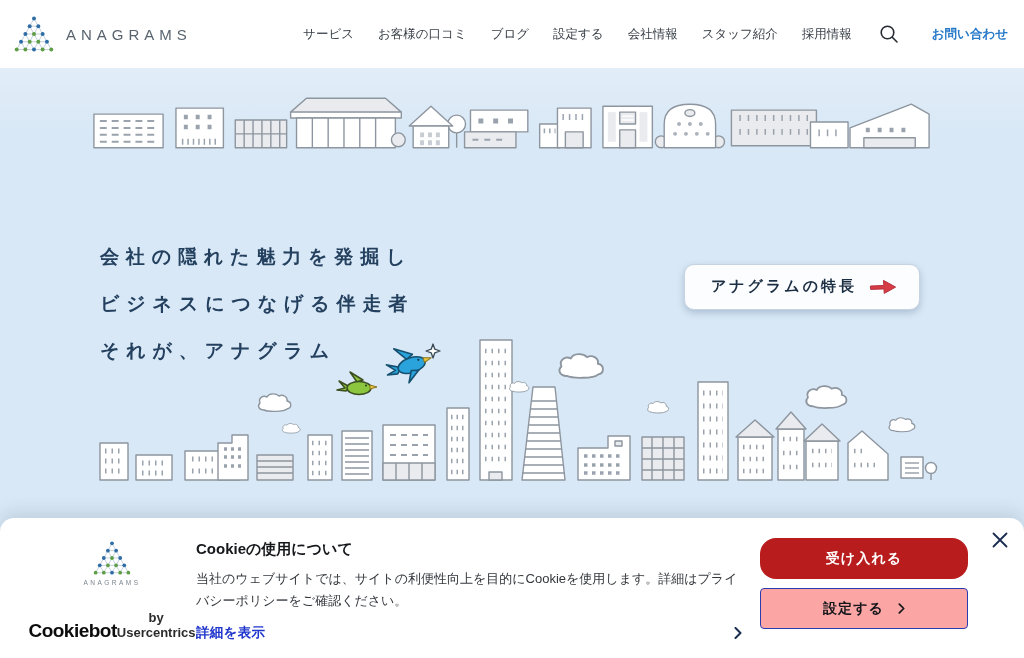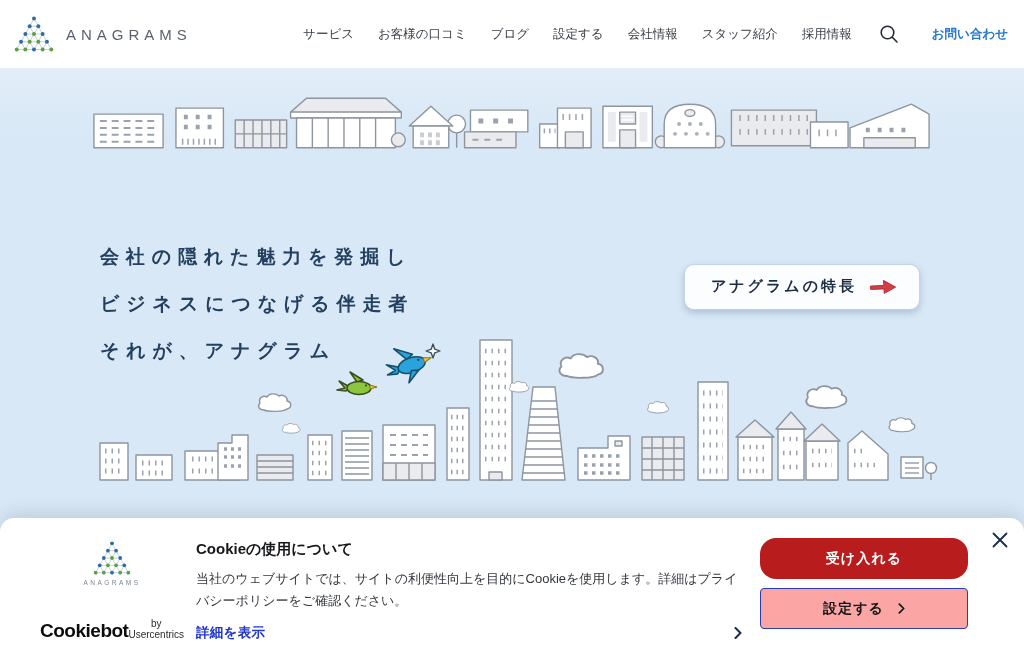--- a/index.html
+++ b/index.html
@@ -42,21 +42,21 @@
   .cookie-banner{
     position:absolute; left:0; bottom:0; width:1024px; height:140px; background:#fff;
     border-radius:14px 14px 0 0; box-shadow:0 -5px 18px rgba(30,50,80,.14);
     display:flex; padding:20px 56px 14px 56px; z-index:10;
   }
   .cb-left{ width:112px; display:flex; flex-direction:column; justify-content:space-between; align-items:center; padding:2px 0 4px; }
   .cb-brand{ display:flex; flex-direction:column; align-items:center; gap:3px; }
   .cb-brand-text{ font-size:6.5px; letter-spacing:2.5px; color:#7a858f; }
   .cookiebot{ display:flex; flex-direction:row; align-items:flex-end; cursor:pointer;text-align:center; }
   .cookiebot-name{ font-size:19px; font-weight:700; color:#0c0c0c; letter-spacing:-0.5px; line-height:1; }
-  .cookiebot-by{ font-size:10px; color:#2c2c2c; margin-top:18px; }
+  .cookiebot-by{ font-size:13px; color:#2c2c2c; margin-top:18px;font-weight:bold; }
   .cb-mid{ flex:1; padding:2px 18px 2px 28px; display:flex; flex-direction:column; }
   .cb-title{ font-size:15px; font-weight:700; color:#15171a; margin:0 0 9px 0; }
   .cb-body{ font-size:13px; color:#33373c; line-height:1.7; max-width:548px; margin:0; }
   .cb-link{ margin-top:auto; display:flex; align-items:center; gap:12px; cursor:pointer; background:none; border:none; padding:0; font-family:inherit;justify-content:space-between; }
   .cb-link span{ font-size:13.5px; font-weight:700; color:#2036cc; letter-spacing:0.02em; }
   .cb-right{ width:208px; display:flex; flex-direction:column; gap:9px; margin-left:auto; }
   .btn-accept{
     height:41px; border:none; border-radius:16px; background:#b91c1c; color:#fff;
     font-size:14px; font-weight:700; letter-spacing:0.08em; cursor:pointer; font-family:inherit;
   }

